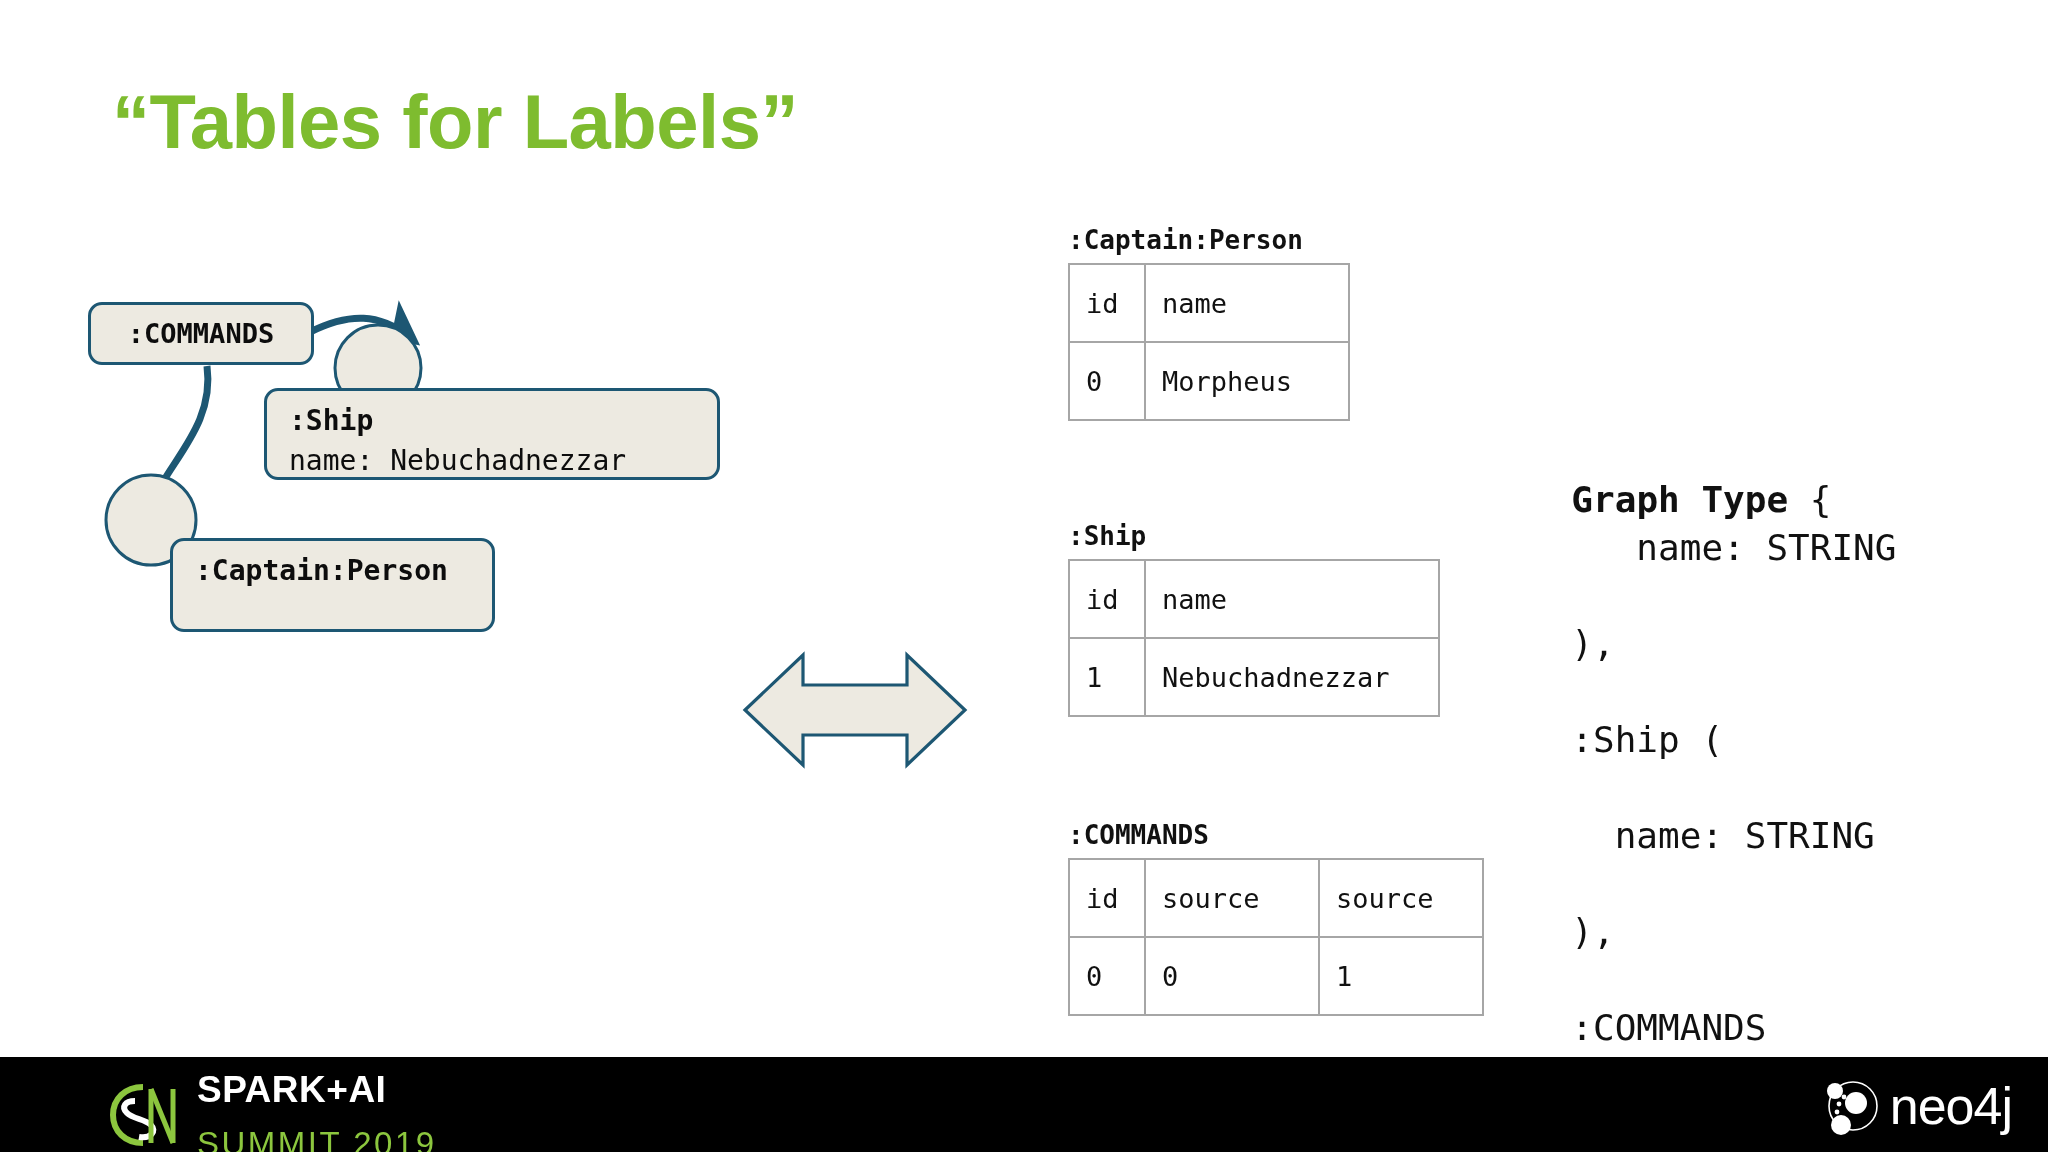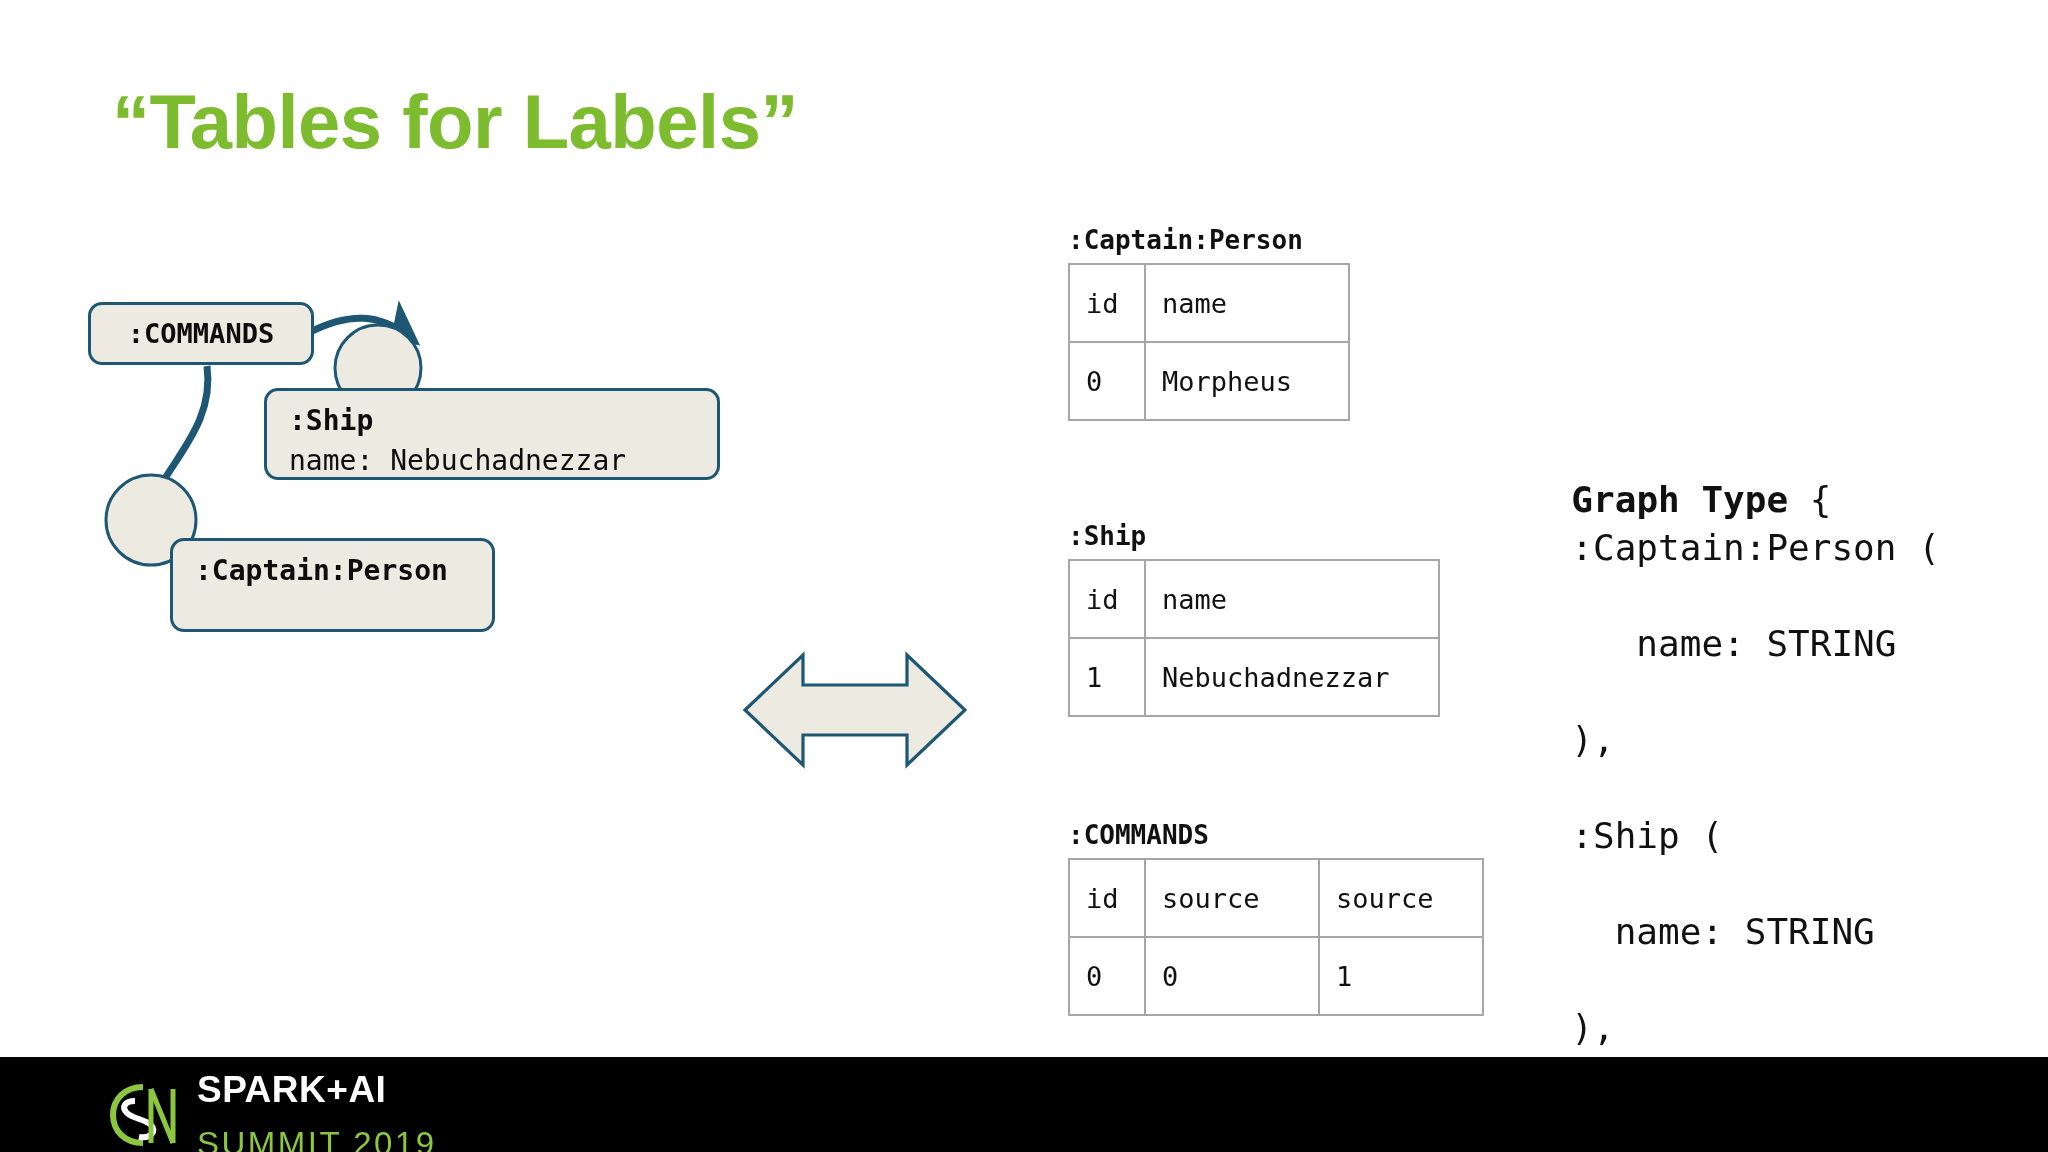--- a/index.html
+++ b/index.html
@@ -280,21 +280,20 @@
         <td class="col-id">0</td>
         <td class="col-src">0</td>
         <td class="col-tgt">1</td>
       </tr>
     </tbody>
   </table>
 </div>
 
 <div id="graph-type-code">
   <span class="kw">Graph Type</span><span> {</span>
-<div>  :Captain:Person (</div>
 <div>     name: STRING</div>
 <div>  ),</div>
 <div>  :Ship (</div>
 <div>    name: STRING</div>
 <div>  ),</div>
 <div>  :COMMANDS</div>
 
 </div>
 
 <div id="footer-bar">
@@ -306,13 +305,26 @@
       <path d="M46 8 L46 62" stroke="#8cc63e" stroke-width="5" fill="none"></path>
       <path d="M46 8 L68 62" stroke="#8cc63e" stroke-width="5" fill="none"></path>
       <path d="M68 8 L68 62" stroke="#8cc63e" stroke-width="5" fill="none"></path>
     </svg>
     <div id="spark-wordmark">
       <div class="spark-line1">SPARK+AI</div>
       <div class="spark-line2">SUMMIT 2019</div>
     </div>
   </div>
 
+  <div id="neo4j-logo">
+    <svg width="62" height="62" viewBox="0 0 62 62">
+      <circle cx="31" cy="31" r="24" fill="none" stroke="#ffffff" stroke-width="1.6"></circle>
+      <circle cx="13" cy="16" r="8" fill="#ffffff"></circle>
+      <circle cx="34" cy="28" r="11" fill="#ffffff"></circle>
+      <circle cx="19" cy="50" r="10" fill="#ffffff"></circle>
+      <circle cx="22" cy="22" r="2.4" fill="#ffffff"></circle>
+      <circle cx="17" cy="29" r="2.4" fill="#ffffff"></circle>
+      <circle cx="15" cy="37" r="2.4" fill="#ffffff"></circle>
+      <circle cx="17" cy="44" r="2.4" fill="#ffffff"></circle>
+    </svg>
+    <div id="neo4j-wordmark">neo4j</div>
+  </div>
 </div>
 
 </body></html>

